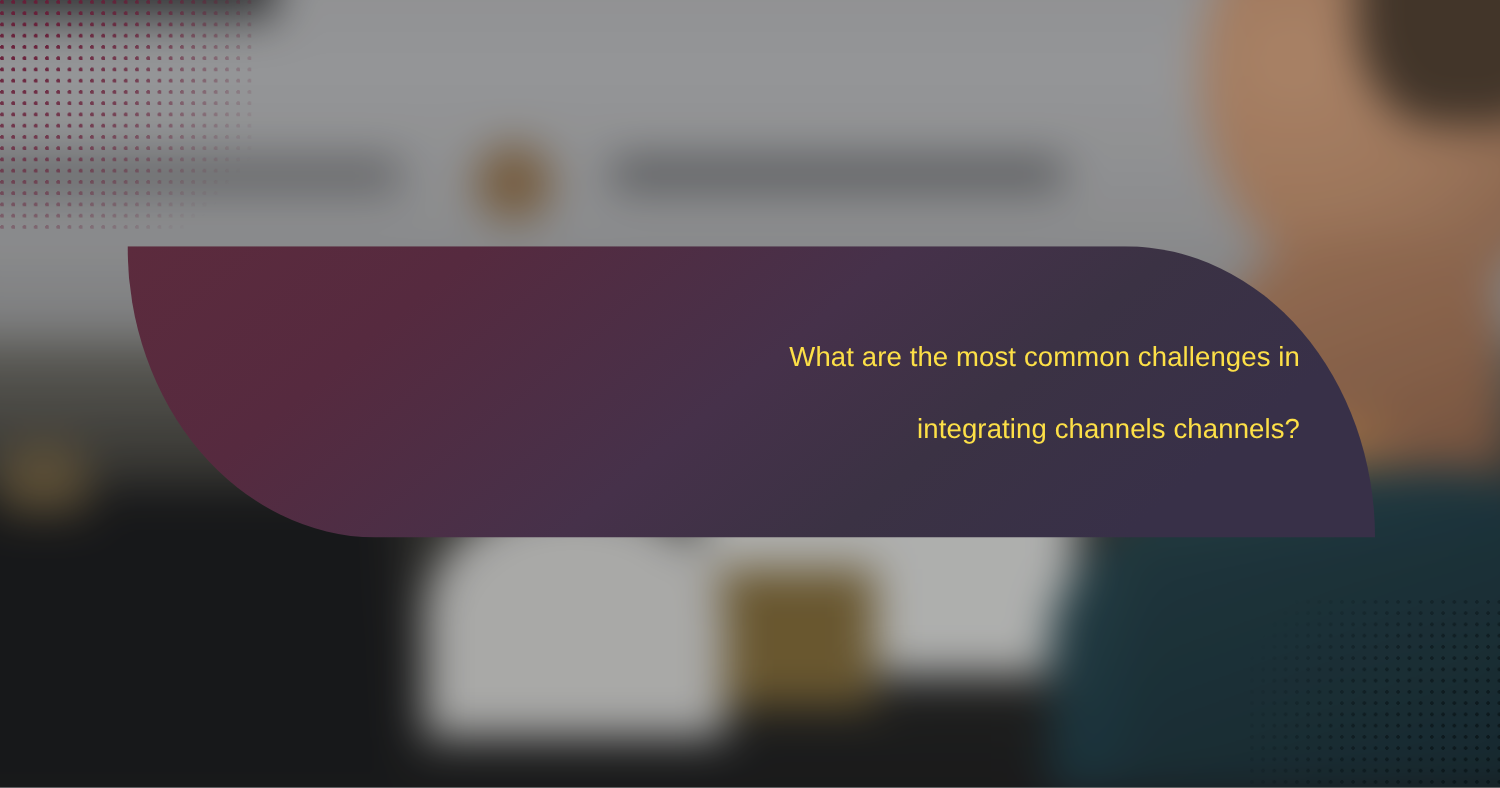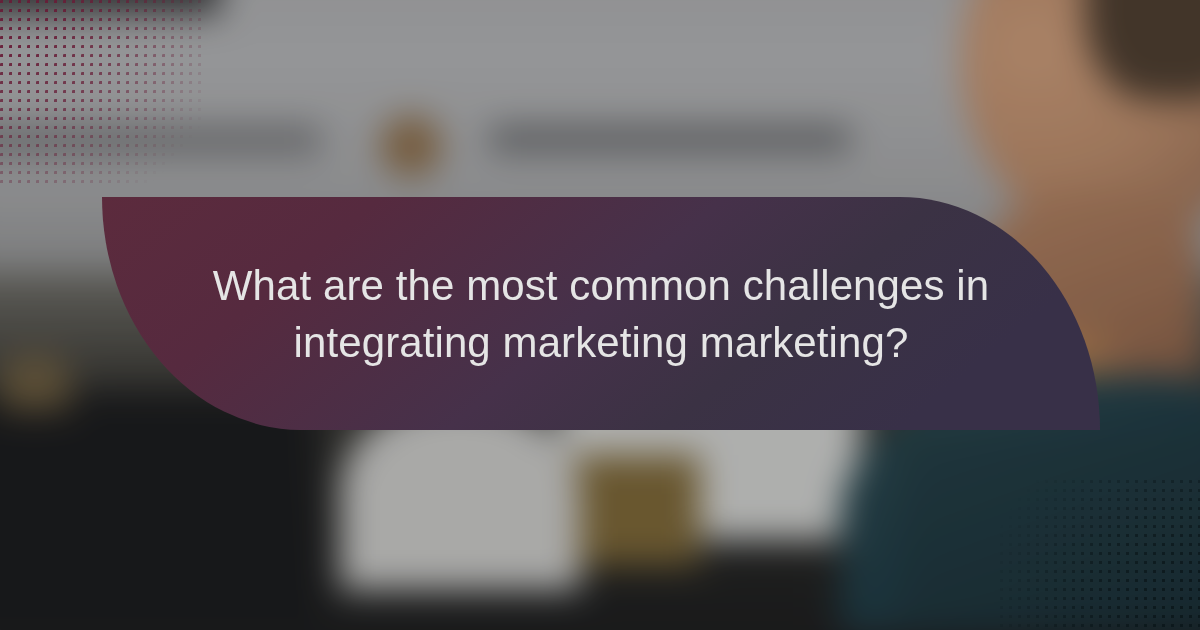--- a/index.html
+++ b/index.html
@@ -229,24 +229,24 @@
   .banner-shape {
     position:absolute;
     left:102px; top:197px;
     width:998px; height:233px;
   }
 
   #banner-text {
     position:relative;
     z-index:3;
     width:100%;
-    text-align:center;
-    color:#e5e5e5;
+    text-align:right;
+    color:#fde047;
     font-family:"Liberation Sans", sans-serif;
-    font-size:42px;
+    font-size:22px;
     font-weight:400;
     line-height:57px;
     letter-spacing:.1px;
     padding:0 60px;
   }
   #banner-text .line { display:block; white-space:nowrap; }
 </style>
 </head>
 <body>
 
@@ -287,17 +287,17 @@
         <stop offset="78%" stop-color="#3b3244"></stop>
         <stop offset="100%" stop-color="#383048"></stop>
       </linearGradient>
     </defs>
     <path d="M 0,0 L 798,0 A 200,233 0 0 1 998,233 L 998,233 L 198,233 A 200,233 0 0 1 0,0 Z" fill="url(#bannerGrad)"></path>
   </svg>
 
   <div id="banner" style="background:none;-webkit-mask-image:none;mask-image:none;">
     <div id="banner-text">
       <span class="line">What are the most common challenges in</span>
-      <span class="line">integrating marketing marketing?</span>
+      <span class="line">integrating channels channels?</span>
     </div>
   </div>
 
 </div>
 
 </body></html>

